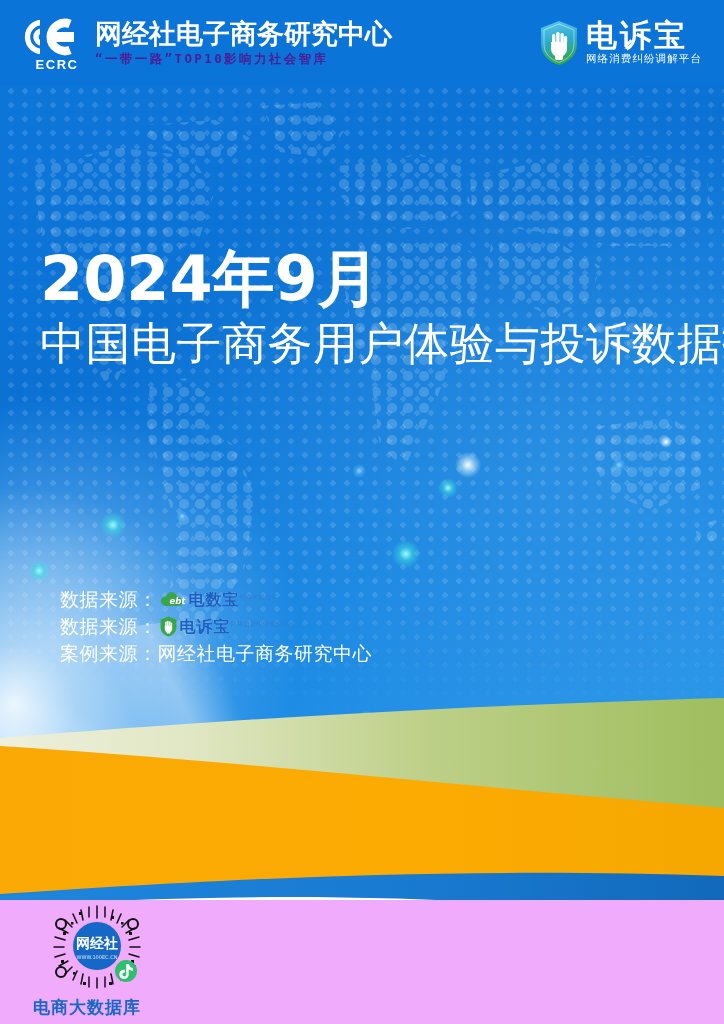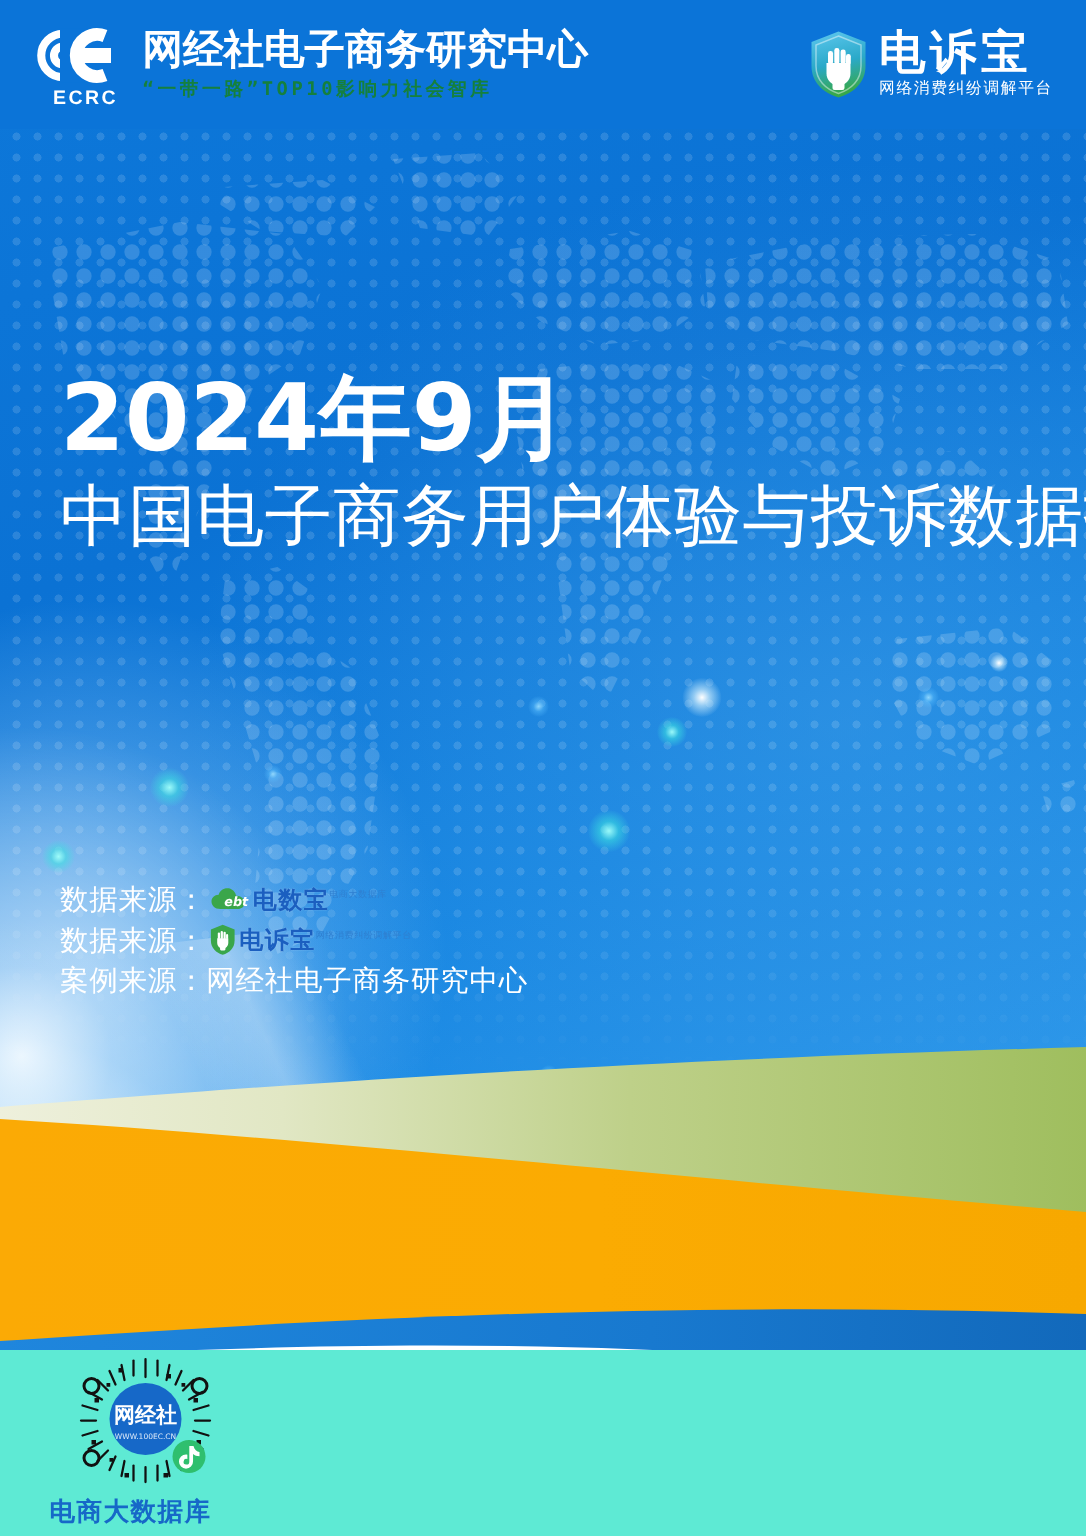--- a/index.html
+++ b/index.html
@@ -98,21 +98,21 @@
     font-size:13px; font-weight:bold; color:#ffffff; letter-spacing:1.6px;
   }
   .left-words{ display:flex; flex-direction:column; gap:2px; padding-top:2px; }
   .brand-cn{
     font-family:"DejaVu Sans","Liberation Sans",sans-serif;
     font-size:27px; font-weight:bold; color:#ffffff; letter-spacing:0px;
     line-height:1.05; white-space:nowrap;
   }
   .brand-sub{
     font-family:"DejaVu Sans Mono","Liberation Mono",monospace;
-    font-size:12.5px; font-weight:bold; color:#15803d; letter-spacing:2.4px;
+    font-size:12.5px; font-weight:bold; color:#4c1d95; letter-spacing:2.4px;
     white-space:nowrap;
   }
 
   .logo-right{ display:flex; align-items:center; gap:7px; padding-right:6px; }
   .shield{ width:40px; height:46px; flex:0 0 auto; }
   .right-words{ display:flex; flex-direction:column; align-items:flex-start; gap:1px; }
   .ds-cn{
     font-family:"DejaVu Sans","Liberation Sans",sans-serif;
     font-size:31px; font-weight:bold; color:#ffffff;
     letter-spacing:3px; line-height:1.0; white-space:nowrap;
@@ -131,21 +131,21 @@
     line-height:1.05; letter-spacing:0px; white-space:nowrap;
   }
   .title-sub{
     font-family:"DejaVu Sans","Liberation Sans",sans-serif;
     font-size:45px; font-weight:normal; color:#ffffff;
     line-height:1.2; letter-spacing:0.5px; white-space:nowrap;
     margin-top:6px;
   }
 
   
-  .meta{ position:absolute; left:40px; top:586px; z-index:12; }
+  .meta{ position:absolute; left:60px; top:586px; z-index:12; }
   .meta-row{
     display:flex; align-items:center; height:27px;
     font-family:"DejaVu Sans","Liberation Sans",sans-serif;
     font-size:19px; color:#ffffff; white-space:nowrap;
   }
   .meta-label{ letter-spacing:0.5px; }
   .meta-value{ letter-spacing:0.5px; }
 
   
   .mini-logo{ display:inline-flex; align-items:center; gap:3px; margin-left:2px; }
@@ -163,21 +163,21 @@
     text-align:right;
   }
 
   
   .waves{ position:absolute; left:0; top:690px; width:724px; height:250px; z-index:20; }
   .waves svg{ display:block; width:724px; height:250px; }
 
   
   .bottom{
     position:absolute; left:0; top:900px; width:724px; height:124px;
-    background:#5eead4; z-index:25;
+    background:#f0abfc; z-index:25;
   }
   .qr-block{ position:absolute; left:12px; top:2px; width:170px; }
   .qr-wrap{ position:relative; width:116px; height:92px; margin:0 auto; }
   .qr-wrap svg{ display:block; }
   .qr-caption{
     margin-top:2px; text-align:center; width:150px;
     font-family:"DejaVu Sans","Liberation Sans",sans-serif;
     font-size:17px; font-weight:bold; color:#1668c8; letter-spacing:1px;
   }
 </style>

